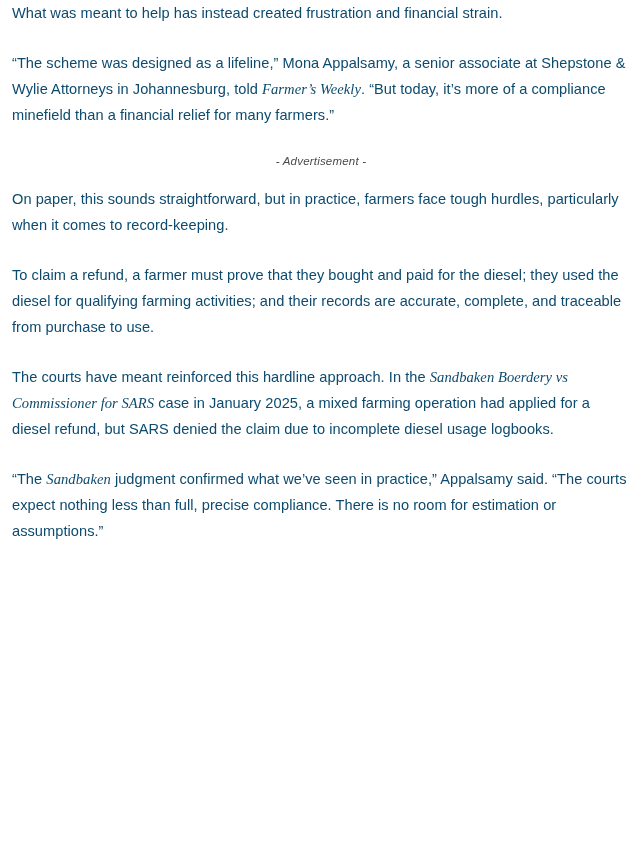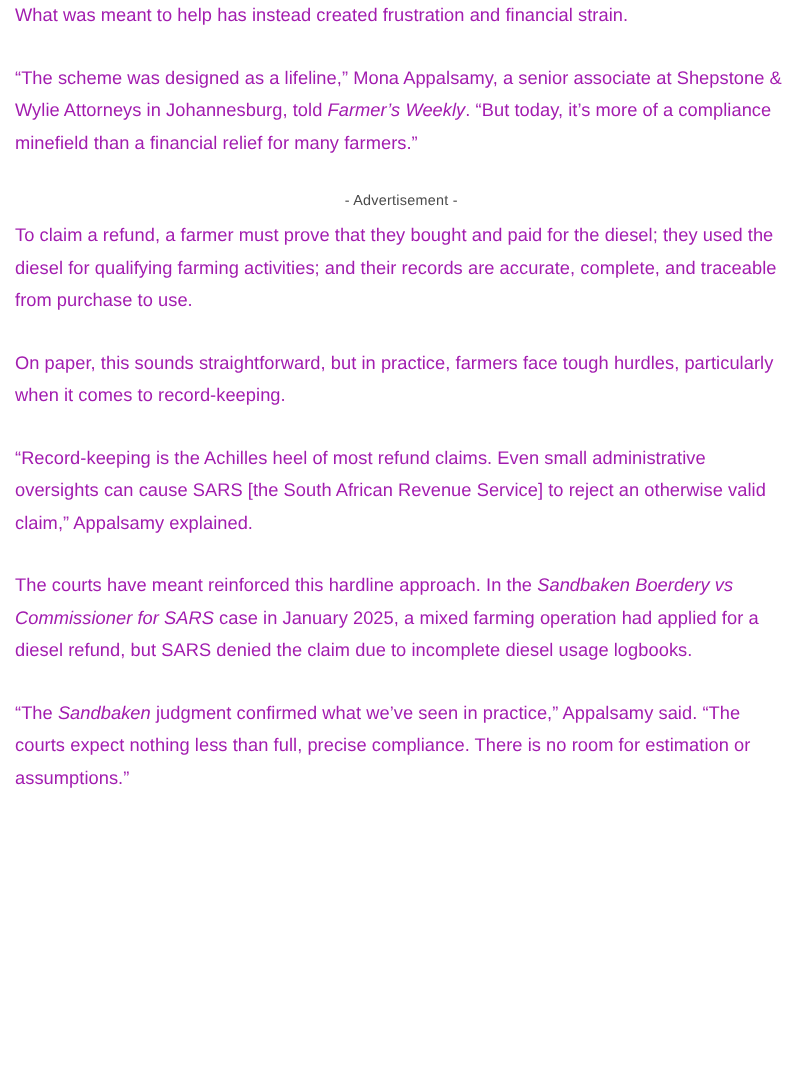--- a/index.html
+++ b/index.html
@@ -16,56 +16,57 @@
   }
   .article {
     box-sizing: border-box;
     width: 642px;
     padding: 0 12px;
   }
   p.para {
     margin: 0 0 24px 0;
     font-size: 14.6px;
     line-height: 26px;
-    color: #a21caf;
+    color: #0c4a6e;
     letter-spacing: 0.05px;
   }
   p.first {
     margin-top: 0;
     padding-top: 0;
   }
   .ad-label {
-    margin: 0 0 6px 0;
+    margin: 0 0 16px 0;
     text-align: center;
     font-size: 11.5px;
     color: #4a4a4a;
     line-height: 18px;
     letter-spacing: 0.2px;
+    font-style: italic;
   }
   em {
     font-style: italic;
+    font-family: Liberation Serif, serif;
   }
 </style>
 </head>
 <body>
 
 <div class="article">
 
   <p class="para first"><span>What was meant to help has instead created frustration and financial strain.</span></p>
 
   <p class="para"><span>“The scheme was designed as a lifeline,” Mona Appalsamy, a senior associate at Shepstone &amp; Wylie Attorneys in Johannesburg, told </span><em>Farmer’s Weekly</em><span>. “But today, it’s more of a compliance minefield than a financial relief for many farmers.”</span></p>
 
 
   <div class="ad-label">- Advertisement -</div>
 
+  <p class="para"><span>On paper, this sounds straightforward, but in practice, farmers face tough hurdles, particularly when it comes to record-keeping.</span></p>
+
   <p class="para"><span>To claim a refund, a farmer must prove that they bought and paid for the diesel; they used the diesel for qualifying farming activities; and their records are accurate, complete, and traceable from purchase to use.</span></p>
 
-  <p class="para"><span>On paper, this sounds straightforward, but in practice, farmers face tough hurdles, particularly when it comes to record-keeping.</span></p>
-
-  <p class="para"><span>“Record-keeping is the Achilles heel of most refund claims. Even small administrative oversights can cause SARS [the South African Revenue Service] to reject an otherwise valid claim,” Appalsamy explained.</span></p>
 
 
   <p class="para"><span>The courts have meant reinforced this hardline approach. In the </span><em>Sandbaken Boerdery vs Commissioner for SARS</em><span> case in January 2025, a mixed farming operation had applied for a diesel refund, but SARS denied the claim due to incomplete diesel usage logbooks.</span></p>
 
 
   <p class="para"><span>“The </span><em>Sandbaken</em><span> judgment confirmed what we’ve seen in practice,” Appalsamy said. “The courts expect nothing less than full, precise compliance. There is no room for estimation or assumptions.”</span></p>
 
 </div>
 
 </body></html>

